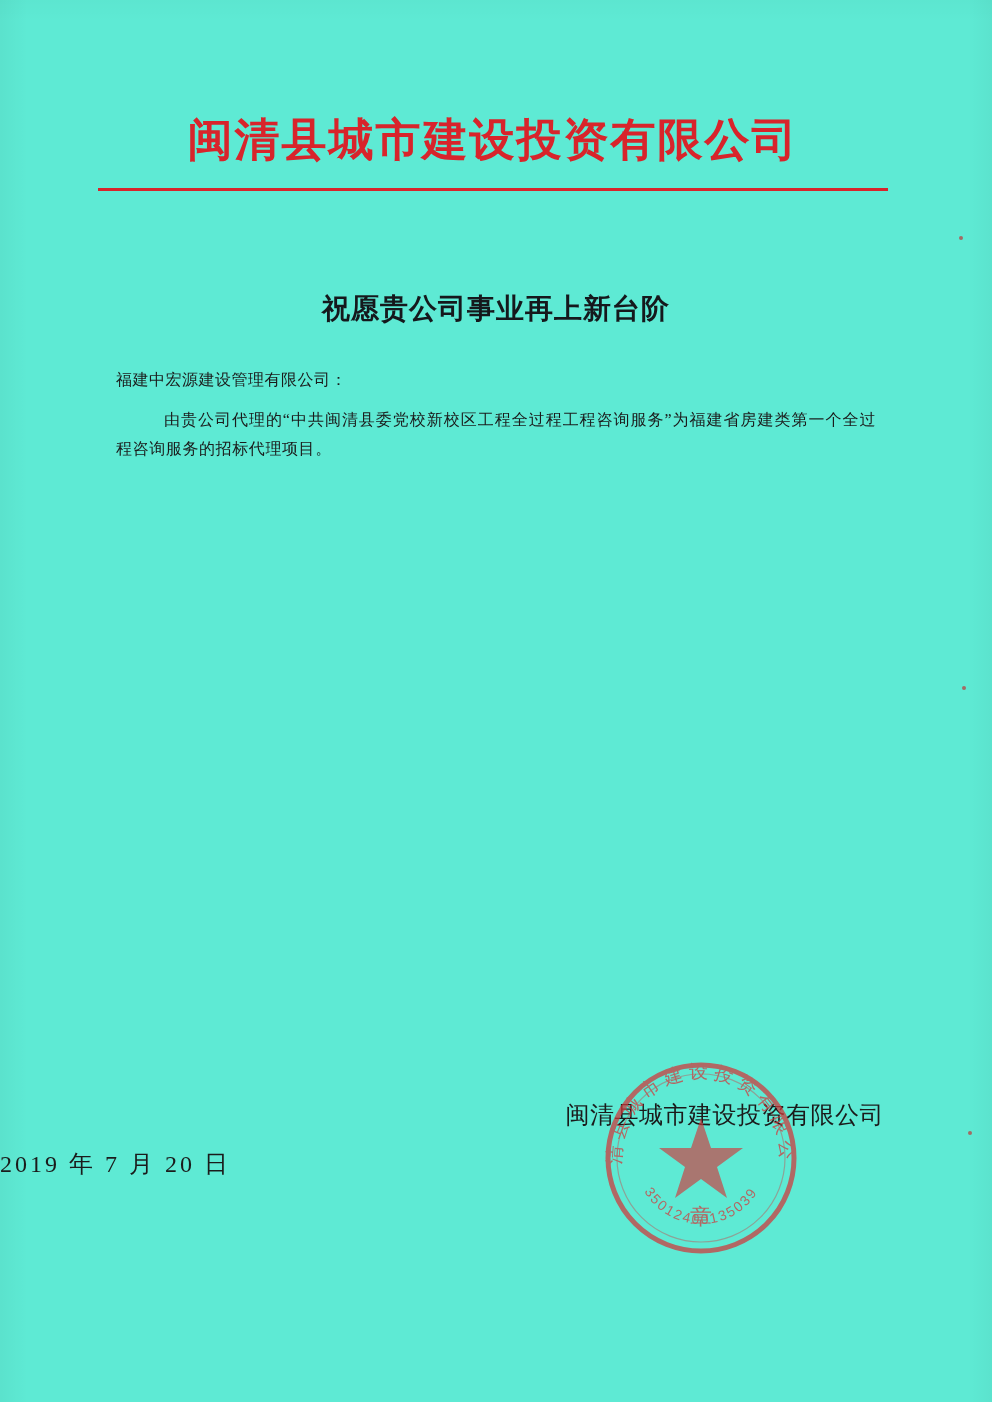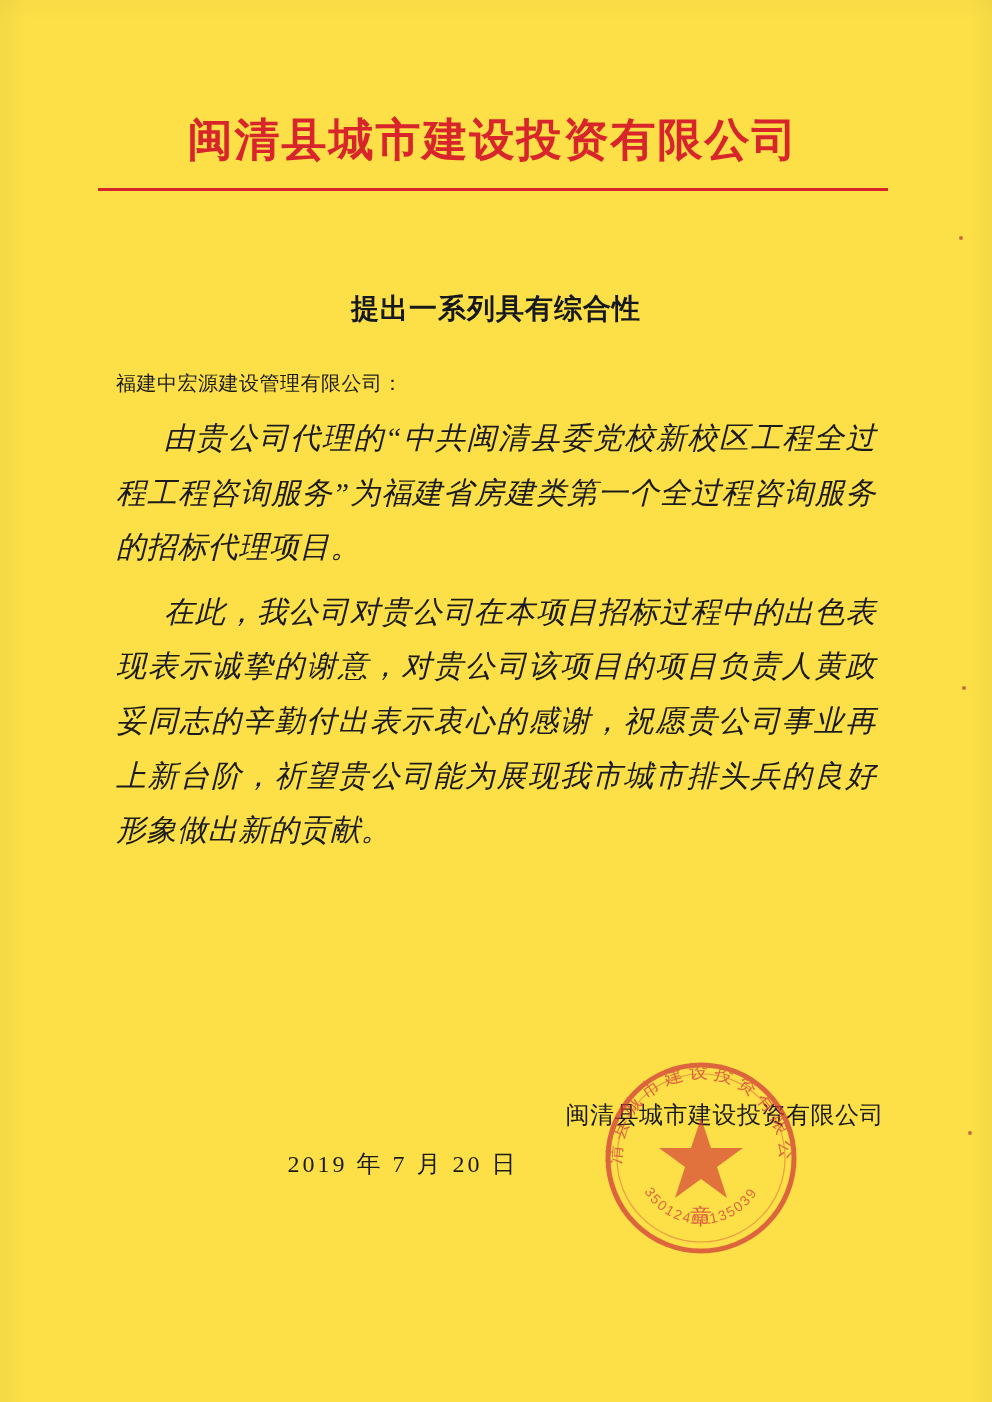--- a/index.html
+++ b/index.html
@@ -11,21 +11,21 @@
     width: 992px;
     height: 1402px;
     font-family: "Liberation Serif", "DejaVu Serif", serif;
     color: #1b1b1b;
     position: relative;
     overflow: hidden;
   }
   .page {
     position: absolute;
     inset: 0;
-    background: #fde047;
+    background: #5eead4;
   }
   
   .page::before {
     content: "";
     position: absolute;
     inset: 0;
     background:
       linear-gradient(to right, rgba(0,0,0,0.035) 0px, rgba(0,0,0,0) 28px),
       linear-gradient(to left, rgba(0,0,0,0.03) 0px, rgba(0,0,0,0) 24px),
       linear-gradient(to bottom, rgba(0,0,0,0.02) 0px, rgba(0,0,0,0) 22px);
@@ -67,51 +67,50 @@
     color: #15181c;
   }
 
   .body-block {
     position: absolute;
     top: 368px;
     left: 116px;
     width: 760px;
   }
   .salutation {
-    font-size: 20px;
+    font-size: 16px;
     line-height: 1.55;
     letter-spacing: 0.5px;
     margin-bottom: 12px;
   }
   .para {
-    font-size: 30px;
+    font-size: 16px;
     line-height: 1.82;
     letter-spacing: 0.6px;
     text-indent: 48px;
     text-align: justify;
     text-justify: inter-ideograph;
     margin: 0 0 10px 0;
-    font-style: italic;
   }
 
   .signature {
     position: absolute;
     top: 1096px;
     left: 0;
     width: 992px;
   }
   .sig-company {
     text-align: right;
     padding-right: 108px;
     font-size: 24px;
     letter-spacing: 0.5px;
     line-height: 1.6;
   }
   .sig-date {
-    text-align: center;
+    text-align: left;
     padding-right: 186px;
     font-size: 24px;
     letter-spacing: 3px;
     margin-top: 14px;
   }
 
   
   .seal {
     position: absolute;
     left: 595px;
@@ -139,27 +138,26 @@
 </head>
 <body>
 
 <div class="page">
 
   <div class="letterhead">
     <div class="letterhead-title">闽清县城市建设投资有限公司</div>
     <div class="letterhead-rule"></div>
   </div>
 
-  <div class="doc-title">提出一系列具有综合性</div>
+  <div class="doc-title">祝愿贵公司事业再上新台阶</div>
 
   <div class="body-block">
     <div class="salutation">福建中宏源建设管理有限公司：</div>
 
     <p class="para">由贵公司代理的“中共闽清县委党校新校区工程全过程工程咨询服务”为福建省房建类第一个全过程咨询服务的招标代理项目。</p>
-    <p class="para">在此，我公司对贵公司在本项目招标过程中的出色表现表示诚挚的谢意，对贵公司该项目的项目负责人黄政妥同志的辛勤付出表示衷心的感谢，祝愿贵公司事业再上新台阶，祈望贵公司能为展现我市城市排头兵的良好形象做出新的贡献。</p>
   </div>
 
   <div class="signature">
     <div class="sig-company">闽清县城市建设投资有限公司</div>
     <div class="sig-date">2019 年 7 月 20 日</div>
   </div>
 
   <div class="seal">
     <svg viewBox="0 0 212 212" width="212" height="212" aria-hidden="true">
       <defs>

